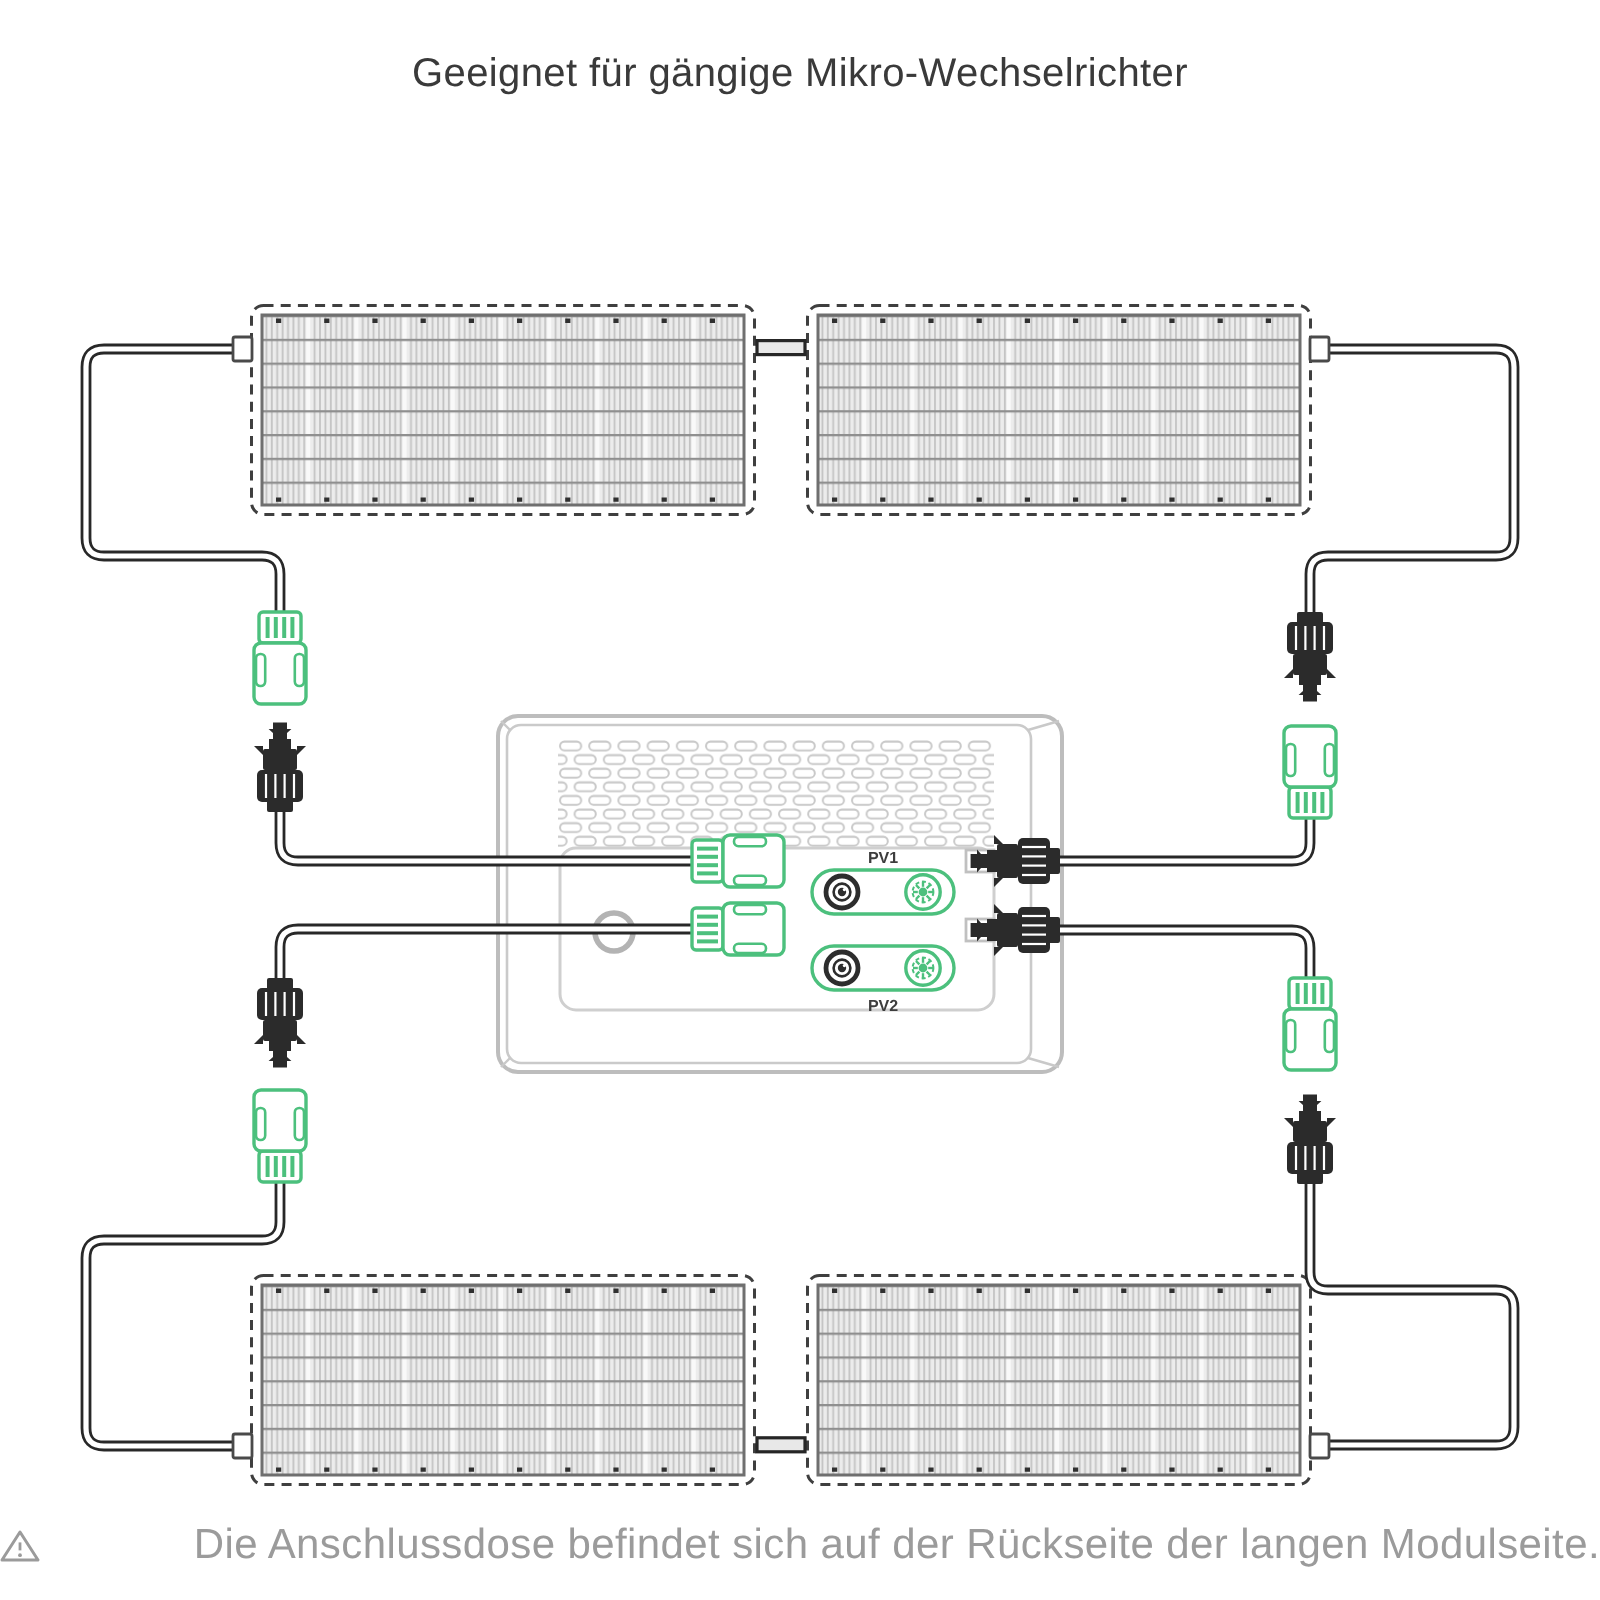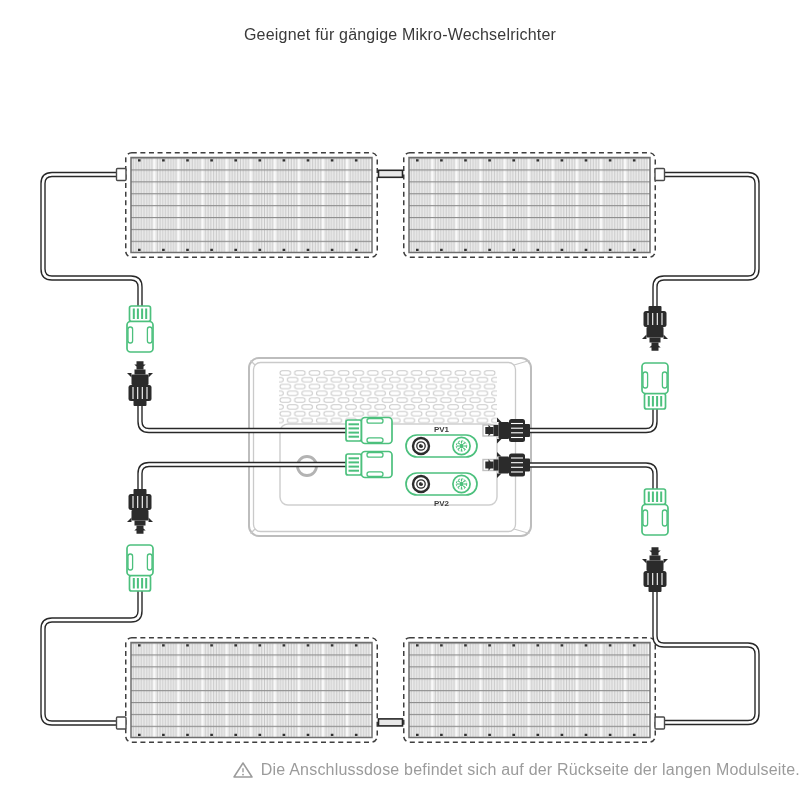--- a/index.html
+++ b/index.html
@@ -4,24 +4,24 @@
 <style>
   html,body{margin:0;padding:0;background:#fff;}
   body{width:800px;height:800px;position:relative;overflow:hidden;
        font-family:"Liberation Sans",sans-serif;}
   .header{position:absolute;top:26px;left:0;width:800px;text-align:center;z-index:2;}
   .title{margin:0 0 16px 0;font-size:45px;font-weight:bold;letter-spacing:-0.5px;line-height:1.1;
          background:linear-gradient(90deg,#F9B93F 0%,#F9B23A 35%,#F79420 100%);
          -webkit-background-clip:text;background-clip:text;
          -webkit-text-fill-color:transparent;color:transparent;display:inline-block;}
   .titlewrap{margin:0;}
-  .subtitle{margin:0 0 7px 0;font-size:16px;color:#3a3a3a;font-weight:500;letter-spacing:0.2px;}
+  .subtitle{margin:0 0 7px 0;font-size:20px;color:#3a3a3a;font-weight:500;letter-spacing:0.2px;}
   .diagram{position:absolute;left:0;top:0;width:800px;height:800px;z-index:1;}
-  .footer{position:absolute;top:761px;left:0;width:800px;display:flex;justify-content:flex-end;
-          align-items:center;gap:8px;font-size:16px;color:#9b9b9b;letter-spacing:0.2px;}
+  .footer{position:absolute;top:761px;left:0;width:800px;display:flex;justify-content:space-between;
+          align-items:center;gap:8px;font-size:21px;color:#9b9b9b;letter-spacing:0.2px;}
   .warn{flex:0 0 auto;}
 </style>
 </head>
 <body>
 
 <div class="header">
   <p class="subtitle">Geeignet für gängige Mikro-Wechselrichter</p>
 </div>
 
 <svg class="diagram" viewBox="0 0 800 800" xmlns="http://www.w3.org/2000/svg">

